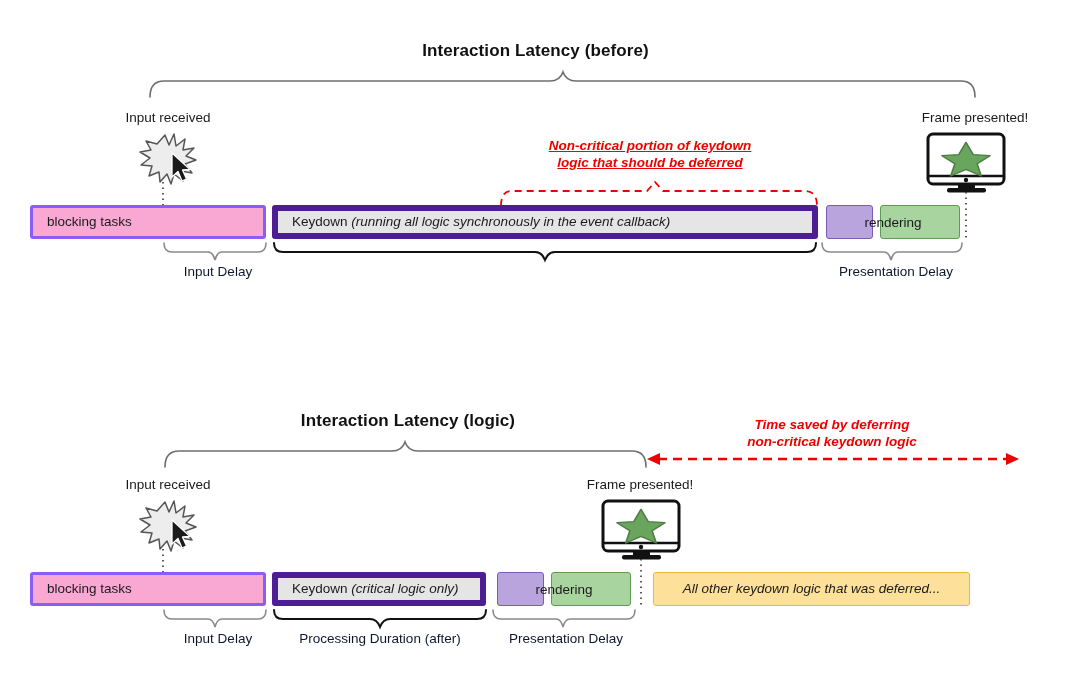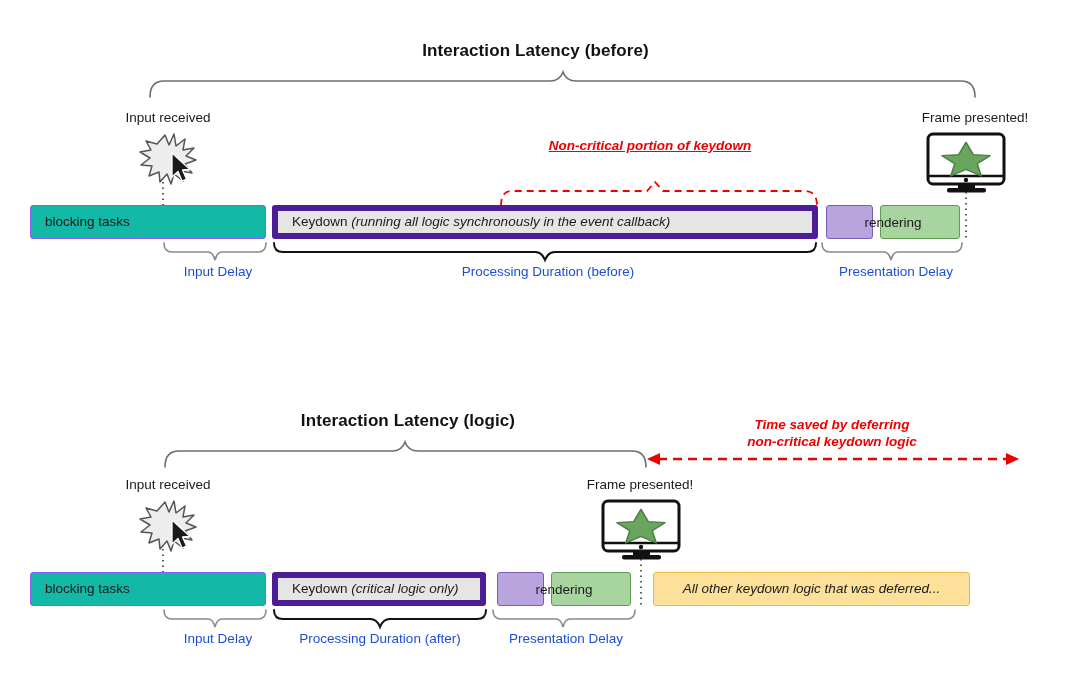--- a/index.html
+++ b/index.html
@@ -60,22 +60,22 @@
     overflow: hidden;
   }
   .bar-label {
     padding-left: 14px;
     white-space: nowrap;
     line-height: 1;
   }
   .bar-label i { font-style: italic; }
 
   .bar-blocking {
-    background: #14b8a6;
-    border: 1px solid #8b5cf6;
+    background: #f9a8d4;
+    border: 3px solid #8b5cf6;
   }
   .bar-keydown {
     background: #e5e5e5;
     border: 6px solid #4c1d95;
   }
   .bar-deferred {
     background: #fde09a;
     border: 1px solid #e8b93f;
     justify-content: center;
   }
@@ -94,21 +94,21 @@
     color: #1a1a1a;
     white-space: nowrap;
     text-align: center;
     line-height: 1;
     pointer-events: none;
   }
 
   
   .phase-label {
     font-size: 13.5px;
-    color: #1d4ed8;
+    color: #0f172a;
     text-align: center;
     white-space: nowrap;
   }
 
   svg { display: block; overflow: visible; }
 </style>
 </head>
 <body>
 
 <div id="stage">
@@ -142,20 +142,21 @@
     <rect x="22" y="56" width="39" height="4.5" rx="2" fill="#111111"></rect>
     <path d="M41,9 L48.2,25.5 L65,27 L52.2,38 L56.3,54.5 L41,45.5 L25.7,54.5 L29.8,38 L17,27 L33.8,25.5 Z" fill="#6aa55e" stroke="#4d7d44" stroke-width="1.6" stroke-linejoin="round" transform="scale(1,0.74) translate(0,5)"></path>
   </svg>
 
   <svg class="abs" style="left:963px; top:192px;" width="6" height="48">
     <line x1="3" y1="0" x2="3" y2="48" stroke="#333333" stroke-width="1.6" stroke-dasharray="1.5,4"></line>
   </svg>
 
   <div class="abs red-note" style="left:490px; top:137px; width:320px;text-decoration:underline;">
     <div>Non-critical portion of keydown</div>
+    <div>logic that should be deferred</div>
   </div>
 
   <svg class="abs" style="left:495px; top:180px;" width="336" height="28">
     <path d="M6,26 Q6,11 16,11 L152,11 L160,2 L168,11 L310,11 Q322,11 322,26" fill="none" stroke="#ee0000" stroke-width="1.8" stroke-dasharray="7,5" stroke-linecap="butt"></path>
   </svg>
 
   <div class="abs bar bar-blocking" style="left:30px; top:205px; width:236px;">
     <span class="bar-label">blocking tasks</span>
   </div>
 
@@ -172,21 +173,20 @@
   <div class="abs rendering-word" style="left:826px; top:216px; width:134px;">rendering</div>
 
   <svg class="abs" style="left:160px; top:241px;" width="116" height="22">
     <path d="M4,2 Q4,11 12,11 L48,11 Q53,11 55,19 Q57,11 62,11 L98,11 Q106,11 106,2" fill="none" stroke="#8a8a8a" stroke-width="1.6" stroke-linecap="round"></path>
   </svg>
   <div class="abs phase-label" style="left:155px; top:264px; width:126px;">Input Delay</div>
 
   <svg class="abs" style="left:270px; top:241px;" width="554" height="22">
     <path d="M4,2 Q4,11 13,11 L265,11 Q272,11 275,19 Q278,11 285,11 L537,11 Q546,11 546,2" fill="none" stroke="#111111" stroke-width="2" stroke-linecap="round"></path>
   </svg>
-  <div class="abs phase-label" style="left:420px; top:264px; width:256px;">Processing Duration (before)</div>
 
   <svg class="abs" style="left:818px; top:241px;" width="156" height="22">
     <path d="M4,2 Q4,11 12,11 L66,11 Q71,11 73,19 Q75,11 80,11 L136,11 Q144,11 144,2" fill="none" stroke="#8a8a8a" stroke-width="1.6" stroke-linecap="round"></path>
   </svg>
   <div class="abs phase-label" style="left:808px; top:264px; width:176px;">Presentation Delay</div>
 
   <div class="abs section-title" style="left:128px; top:411px; width:560px;">Interaction Latency (logic)</div>
 
   <div class="abs red-note" style="left:672px; top:416px; width:320px;">
     <div>Time saved by deferring</div>

